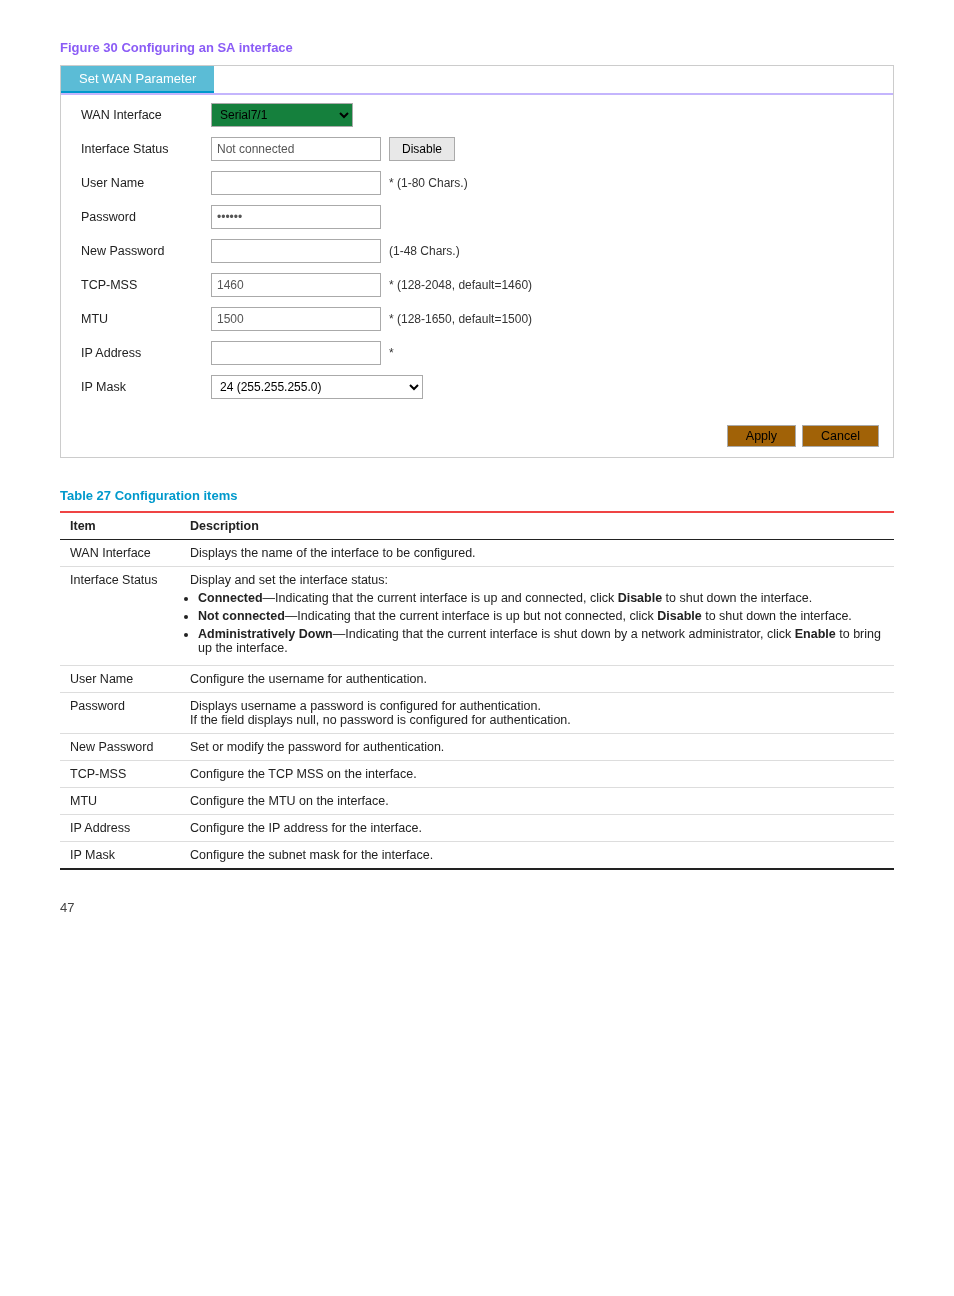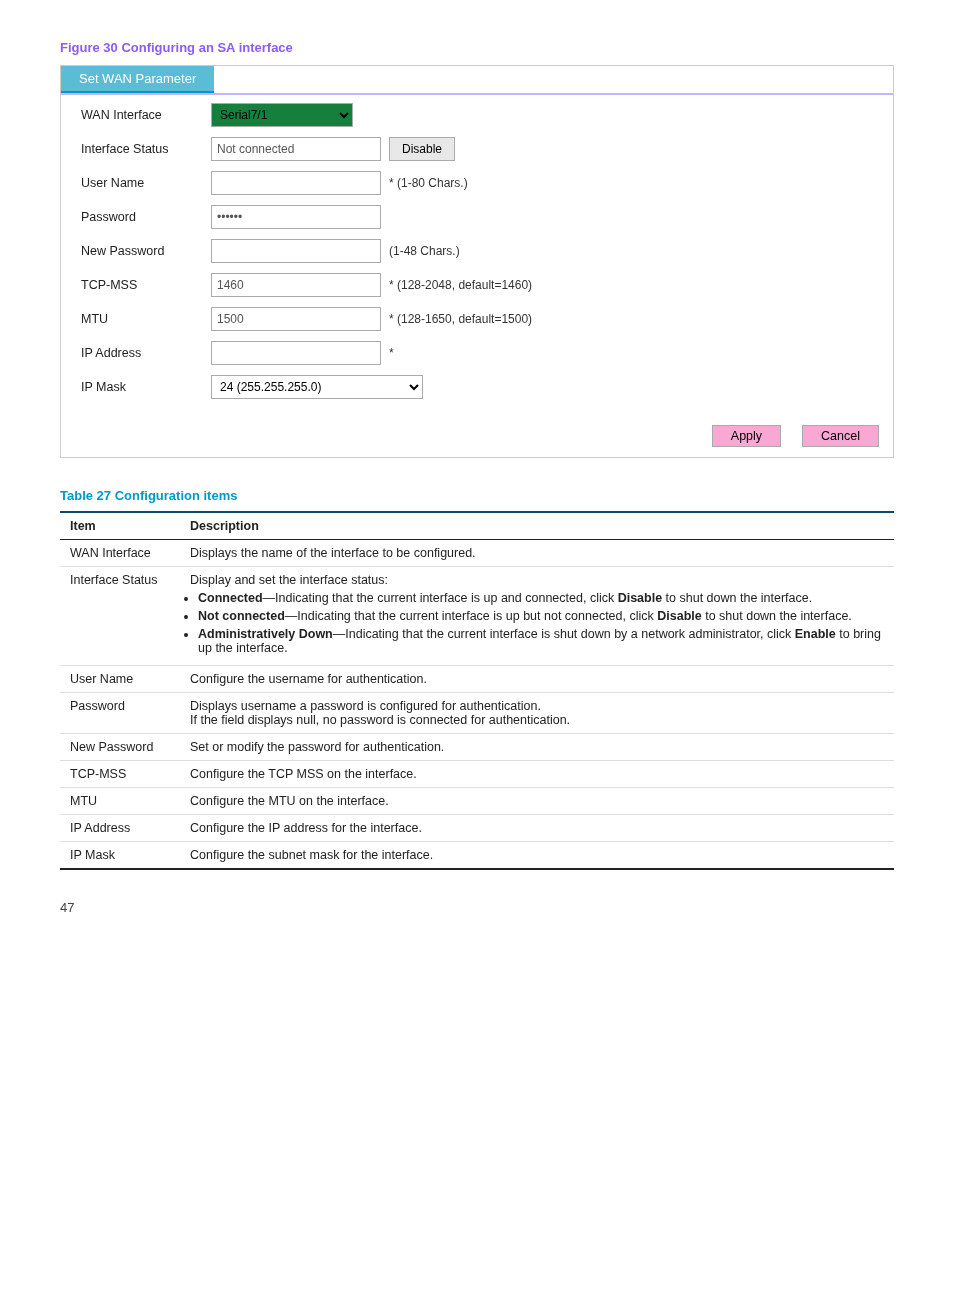--- a/index.html
+++ b/index.html
@@ -101,42 +101,41 @@
     .btn-row {
       display: flex;
       justify-content: flex-end;
       padding: 6px 14px 10px 0;
       gap: 6px;
     }
 
     .btn {
       padding: 3px 18px;
       border: 1px solid #aaa;
-      background: #f9a8d4;
+      background: #a16207;
       font-size: 12.5px;
       cursor: pointer;
-      margin-left: 15px;
     }
 
     
     .table-title {
       color: #0099cc;
       font-size: 13px;
       font-weight: bold;
       margin-bottom: 8px;
     }
 
     .config-table {
       width: 100%;
       border-collapse: collapse;
       font-size: 12.5px;
     }
 
     .config-table thead tr {
-      border-top: 2px solid #0c4a6e;
+      border-top: 2px solid #ef4444;
       border-bottom: 1px solid #222;
     }
 
     .config-table th {
       text-align: left;
       font-weight: bold;
       padding: 6px 10px;
       background: #fff;
     }
 
@@ -296,21 +295,21 @@
 
     <tr>
       <td>User Name</td>
       <td>Configure the username for authentication.</td>
     </tr>
 
     <tr>
       <td>Password</td>
       <td>
         <div>Displays username a password is configured for authentication.</div>
-        <div>If the field displays null, no password is connected for authentication.</div>
+        <div>If the field displays null, no password is configured for authentication.</div>
       </td>
     </tr>
 
     <tr>
       <td>New Password</td>
       <td>Set or modify the password for authentication.</td>
     </tr>
 
     <tr>
       <td>TCP-MSS</td>

